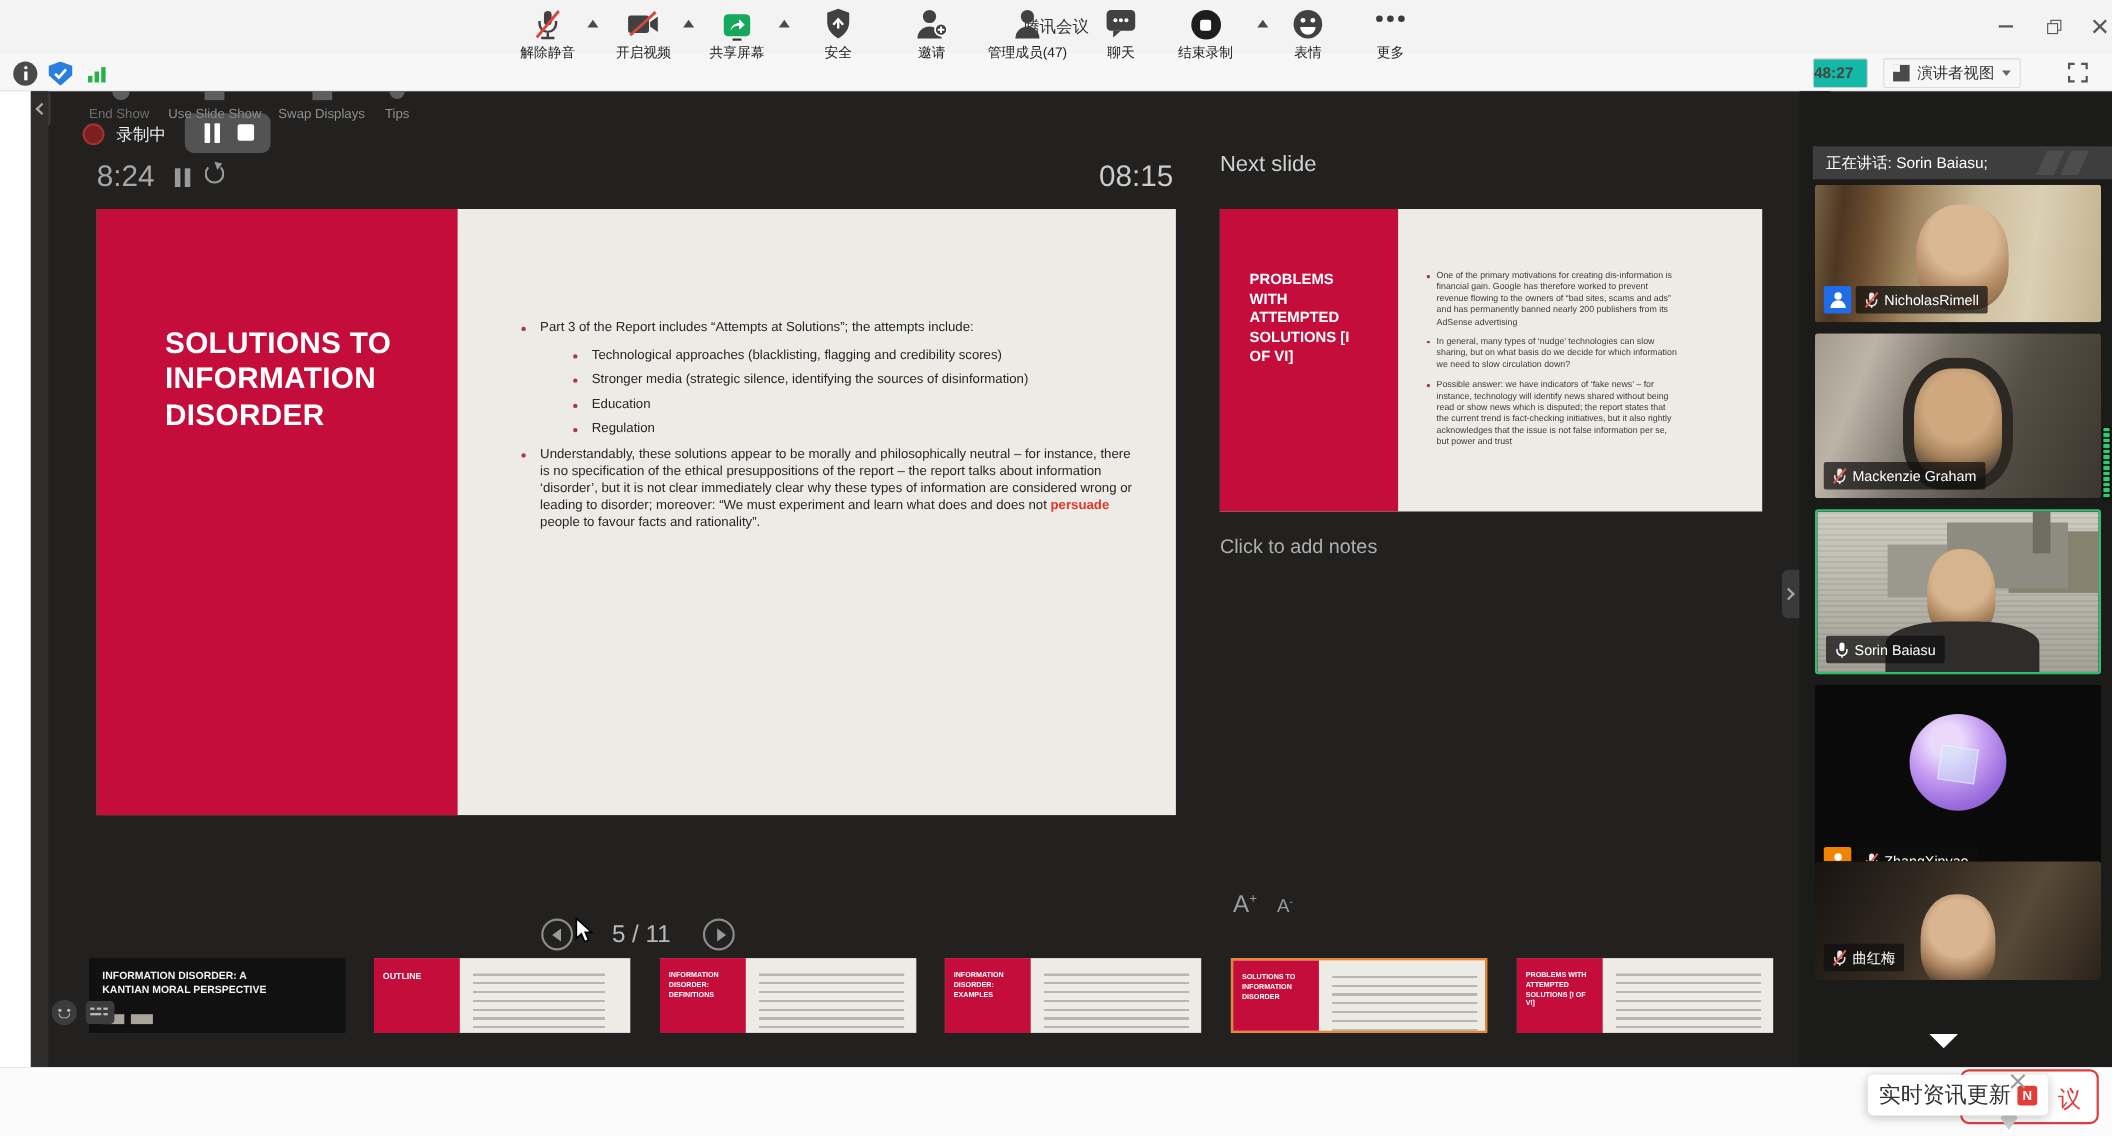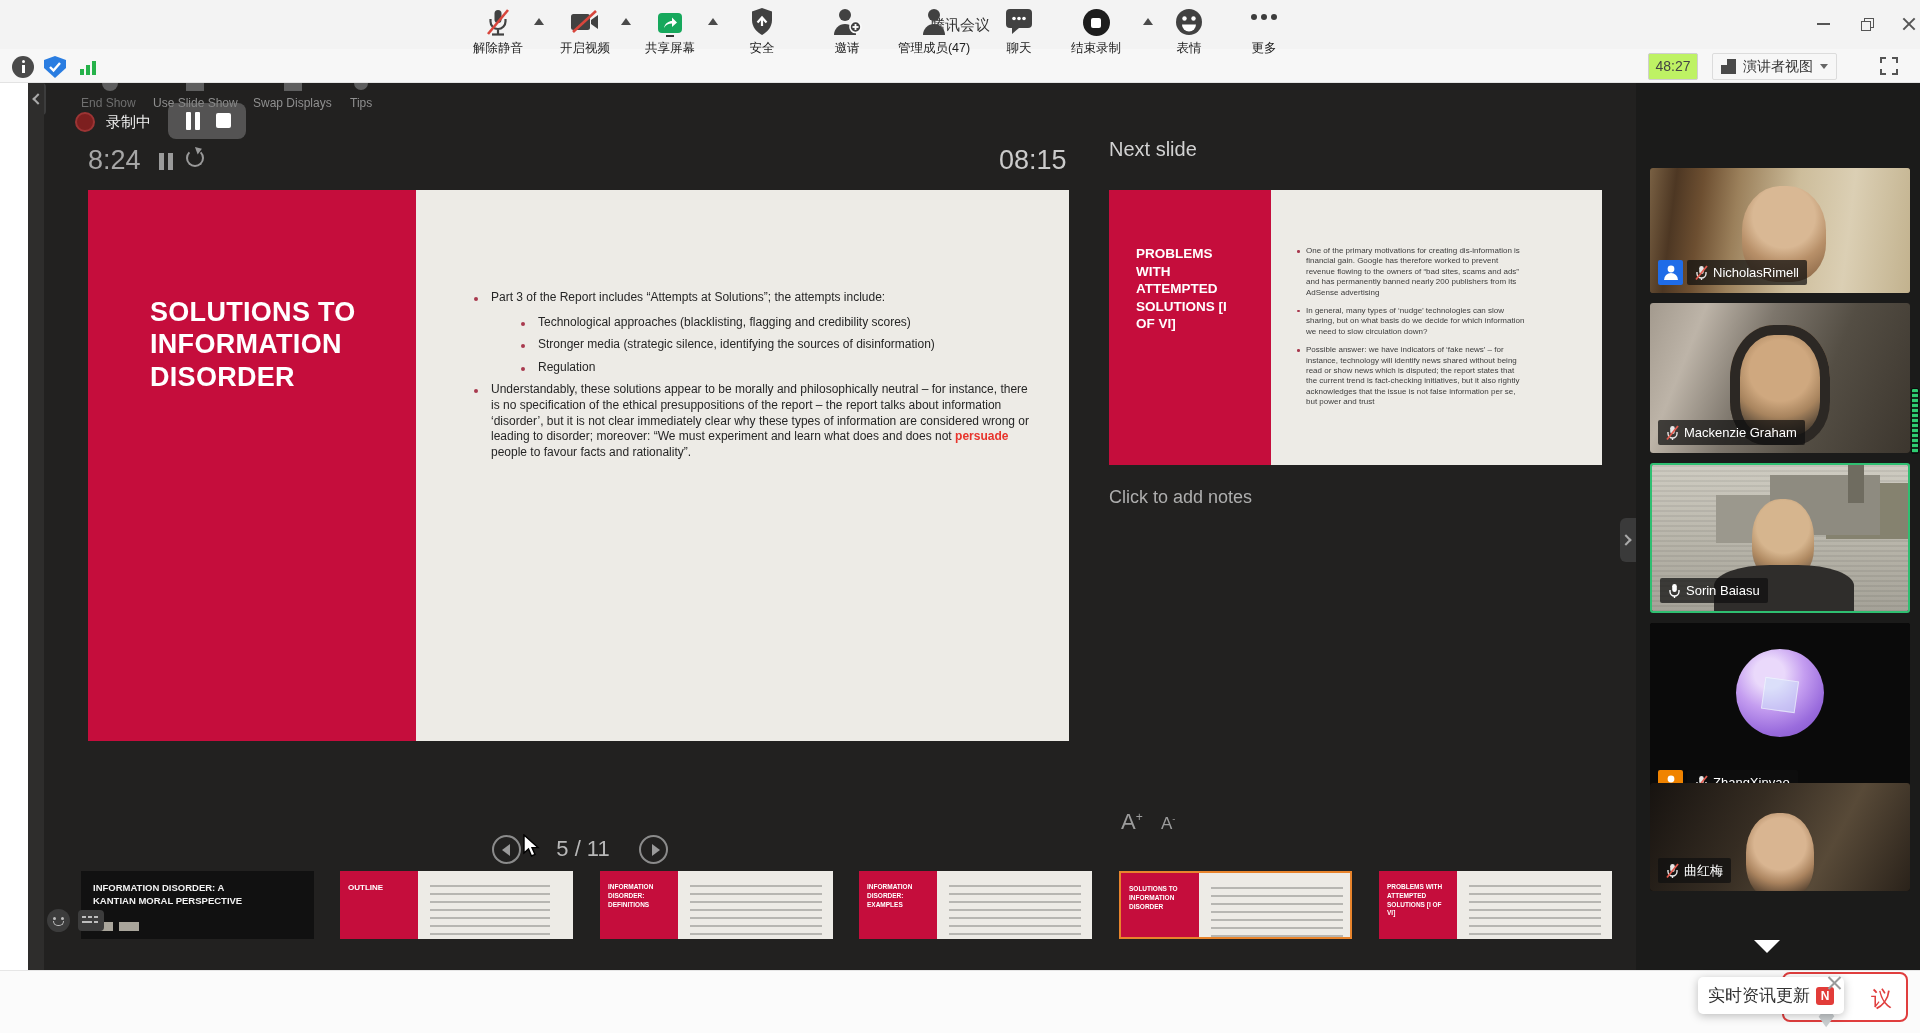--- a/index.html
+++ b/index.html
@@ -25,21 +25,21 @@
   #topbar { left:0; top:49px; width:1920px; height:34px; background:#f7f7f7; border-bottom:1px solid #e3e3e3; }
   .tb-ico { top:56px; width:22px; height:22px; border-radius:4px; }
   #info-ico { left:12px; background:#4a4a4a; border-radius:50%; }
   #info-ico .dot { position:absolute; left:9.5px; top:4px; width:3px; height:3px; background:#fff; border-radius:50%; }
   #info-ico .bar { position:absolute; left:9.5px; top:9px; width:3px; height:8px; background:#fff; }
   #shield-ico { left:44px; background:#2a7de1; clip-path:polygon(50% 0,100% 18%,100% 55%,50% 100%,0 55%,0 18%); }
   #shield-ico svg { position:absolute; left:3px; top:4px; }
   #net-ico { left:78px; }
   #net-ico i { position:absolute; bottom:3px; width:4px; background:#26b24a; }
   #net-ico i:nth-child(1){left:2px;height:6px;} #net-ico i:nth-child(2){left:8px;height:10px;} #net-ico i:nth-child(3){left:14px;height:14px;}
-  #timer-box { left:1648px; top:53px; width:50px; height:27px; border:1px solid #cfcfcf; background:#bef264; text-align:center; line-height:25px; font-size:14px; color:#444; border-radius:2px;}
+  #timer-box { left:1648px; top:53px; width:50px; height:27px; border:1px solid #cfcfcf; background:#14b8a6; text-align:left; line-height:25px; font-size:14px; color:#444; border-radius:2px;font-weight:bold;}
   #viewmode { left:1712px; top:53px; height:27px; display:flex; align-items:center; gap:7px; padding:0 8px; border:1px solid #dcdcdc; border-radius:2px; background:#f7f7f7; cursor:pointer;}
   #viewmode .vico { position:relative; width:15px; height:15px; background:#4a4a4a; }
   #viewmode .vico i { position:absolute; left:0; top:0; width:6px; height:6px; background:#f7f7f7; border-right:2px solid #f7f7f7; border-bottom:2px solid #f7f7f7;}
   #viewmode .vlabel { font-size:14px; color:#333; }
   .caret-down { width:0; height:0; border-left:4px solid transparent; border-right:4px solid transparent; border-top:5px solid #666; }
   #fullscreen-btn { left:1878px; top:55px; width:24px; height:24px; cursor:pointer;}
 
   
   #ppt { left:0; top:83px; width:1636px; height:890px; background:#222120; overflow:hidden;margin-left:28px; }
   #ppt-leftstrip { left:0; top:0; width:16px; height:890px; background:#2e2d2c; position:absolute;}
@@ -170,21 +170,21 @@
   .dots3 i { width:6px; height:6px; border-radius:50%; background:#3c3c3c; }
 
   
   #notif-btn { left:1782px; top:972px; width:126px; height:50px; background:#fff; border:2px solid #e03e3e; border-radius:8px; cursor:pointer; }
   #notif-btn .btxt { position:absolute; right:14px; top:11px; font-size:21px; color:#e03e3e; }
   #notif-close { left:1824px; top:973px; width:22px; height:22px; z-index:40; cursor:pointer;}
   #notif-close i { position:absolute; left:2px; top:9px; width:17px; height:2px; background:#9a9a9a; }
   #notif-close i:first-child { transform:rotate(45deg);} #notif-close i:last-child{ transform:rotate(-45deg);}
   #notif-tip { left:1698px; top:977px; height:37px; background:#fff; border-radius:5px; box-shadow:0 2px 10px rgba(0,0,0,.25);
       display:flex; align-items:center; padding:0 10px; gap:6px; z-index:30; }
-  #notif-tip .ttext { font-size:17px; color:#333; white-space:nowrap; }
+  #notif-tip .ttext { font-size:20px; color:#333; white-space:nowrap; }
   #notif-tip .nbadge { width:18px; height:18px; background:#e23c39; border-radius:3px; color:#fff; font-size:12px; font-weight:bold; text-align:center; line-height:18px; }
   #notif-tail { left:1820px; top:1010px; width:13px; height:13px; background:#c9ced0; transform:rotate(55deg) skewX(18deg); z-index:29; }
 </style>
 </head>
 <body>
 
 <div id="app">
 
   <div id="titlebar" class="abs">
     <div id="win-title">腾讯会议</div>
@@ -269,20 +269,21 @@
     <div id="t-restart"></div>
     <div id="remaining">08:15</div>
 
     <div id="slide">
       <div id="slide-red"></div>
       <div id="slide-title">SOLUTIONS TO INFORMATION DISORDER</div>
       <div id="slide-body">
         <div class="s-b"><span class="dot"></span><span>Part 3 of the Report includes “Attempts at Solutions”; the attempts include:</span></div>
         <div class="s-b s-l2"><span class="dot"></span><span>Technological approaches (blacklisting, flagging and credibility scores)</span></div>
         <div class="s-b s-l2"><span class="dot"></span><span>Stronger media (strategic silence, identifying the sources of disinformation)</span></div>
+        <div class="s-b s-l2"><span class="dot"></span><span>Education</span></div>
         <div class="s-b s-l2"><span class="dot"></span><span>Regulation</span></div>
         <div class="s-b"><span class="dot"></span><span>Understandably, these solutions appear to be morally and philosophically neutral – for instance, there is no specification of the ethical presuppositions of the report – the report talks about information ‘disorder’, but it is not clear immediately clear why these types of information are considered wrong or leading to disorder; moreover: “We must experiment and learn what does and does not </span><span class="hl-red">persuade</span><span> people to favour facts and rationality”.</span></div>
       </div>
     </div>
 
     <div id="nav-prev" class="nav-circ">
         <div class="tri-l"></div>
       </div>
     <div id="slide-pos">5 / 11</div>
     <div id="nav-next" class="nav-circ">
@@ -353,20 +354,25 @@
 
   <div id="expand-right">
       <div class="chev"></div>
     </div>
 
   <svg id="cursor" class="abs" width="22" height="26" viewBox="0 0 22 26">
     <path d="M2 1 L2 19 L6.5 15 L9.5 22 L13 20.5 L10 13.6 L16 13.6 Z" fill="#fff" stroke="#000" stroke-width="1.4"></path>
   </svg>
 
   <div id="sidebar" class="abs">
+    <div id="speaking-banner">
+      <span>正在讲话: Sorin Baiasu;</span>
+      <div class="deco" style="left:208px;"></div>
+      <div class="deco" style="left:230px;"></div>
+    </div>
 
     <div class="tile" style="top:220px; height:150px;">
       <div class="photo ph-mackenzie">
           <div class="head"></div>
         </div>
       <div class="namebar">
         <div class="namechip">
           <svg width="13" height="16" viewBox="0 0 13 16">
             <rect x="4.2" y="1" width="4.6" height="8" rx="2.3" fill="#e8e8e8"></rect>
             <path d="M2 7 v1.5 a4.5 4.5 0 0 0 9 0 V7" stroke="#e8e8e8" stroke-width="1.4" fill="none"></path>

